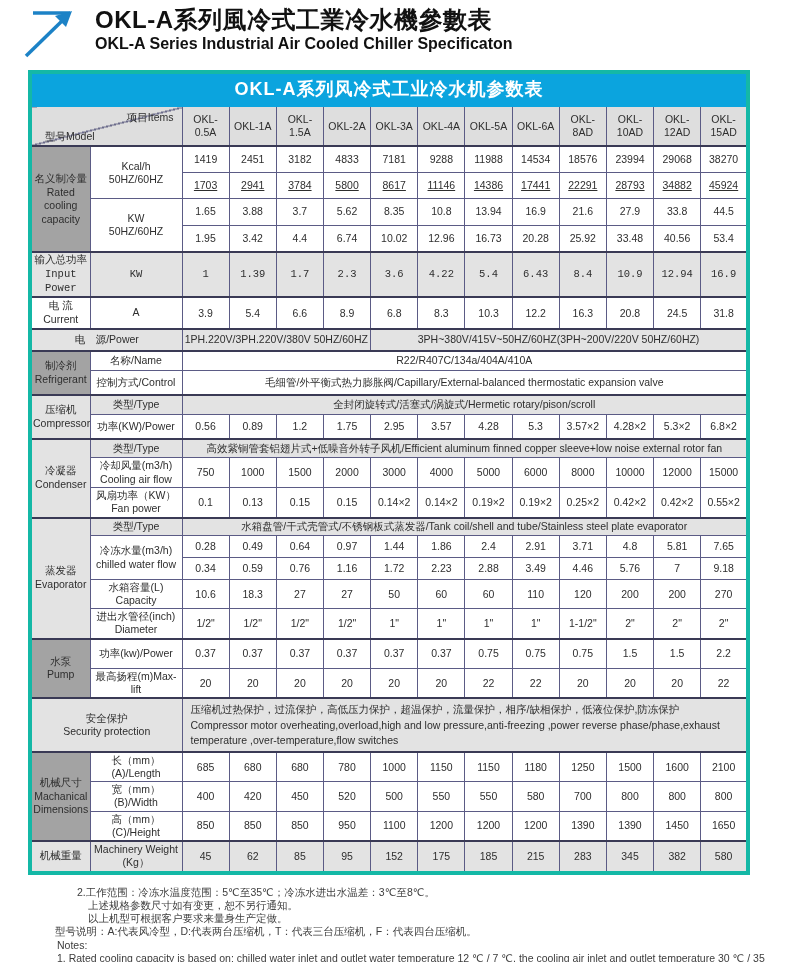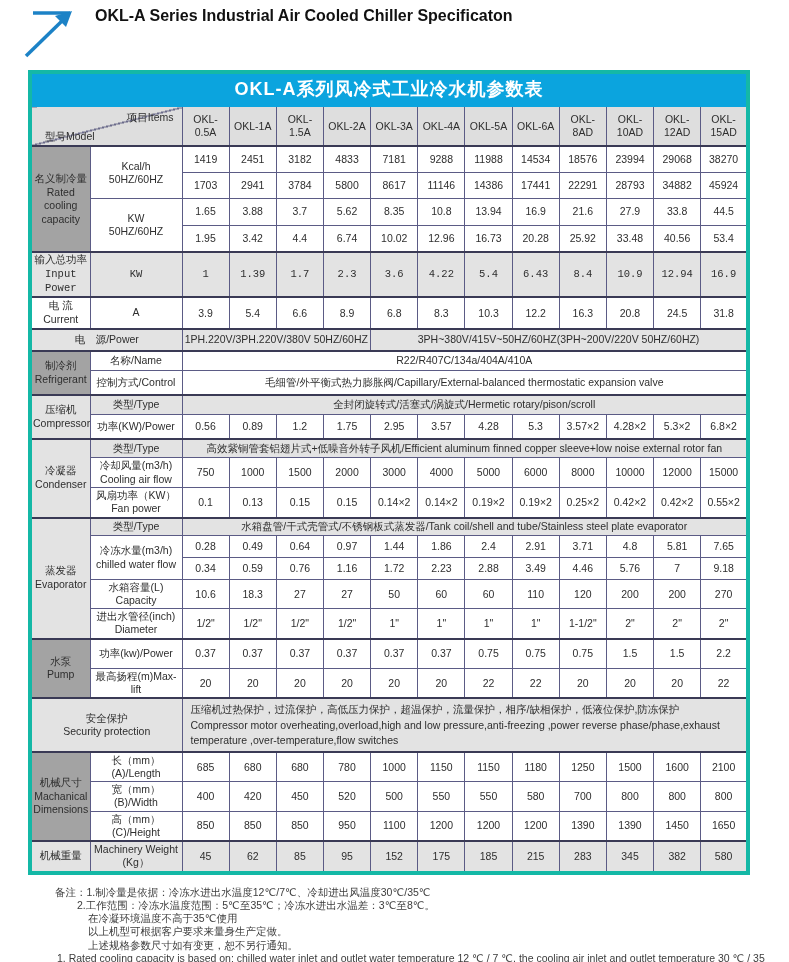--- a/index.html
+++ b/index.html
@@ -57,20 +57,21 @@
 <body>
 
 <div class="page-header">
   <div class="logo">
     <svg viewBox="0 0 72 56" width="72" height="56">
       <line x1="20" y1="9" x2="57" y2="9" stroke="#1c82c6" stroke-width="3.5"></line>
       <line x1="13" y1="52" x2="50" y2="16" stroke="#1c82c6" stroke-width="3.5"></line>
       <polygon points="59,7 42,12 53,23" fill="#1c82c6"></polygon>
     </svg>
   </div>
+  <h1 class="title-zh">OKL-A系列風冷式工業冷水機參數表</h1>
   <h2 class="title-en">OKL-A Series Industrial Air Cooled Chiller Specificaton</h2>
 </div>
 
 <div class="table-wrap">
   <table>
     <colgroup>
       <col style="width:60px">
         <col style="width:92px">
       <col>
         <col>
@@ -122,21 +123,21 @@
           <td>4833</td>
           <td>7181</td>
           <td>9288</td>
           <td>11988</td>
           <td>14534</td>
           <td>18576</td>
           <td>23994</td>
           <td>29068</td>
           <td>38270</td>
         </tr>
-        <tr style="height: 26px;">
+        <tr style="height: 26px; text-decoration: underline;">
           <td>1703</td>
           <td>2941</td>
           <td>3784</td>
           <td>5800</td>
           <td>8617</td>
           <td>11146</td>
           <td>14386</td>
           <td>17441</td>
           <td>22291</td>
           <td>28793</td>
@@ -450,19 +451,19 @@
           <td>283</td>
           <td>345</td>
           <td>382</td>
           <td>580</td>
         </tr>
       </tbody>
   </table>
 </div>
 
 <div class="notes" id="notes">
-    <div class="note-line" style="padding-left: 0px;">备注：1.制冷量是依据：冷冻水进出水温度12℃/7℃、冷却进出风温度30℃/35℃</div>
     <div class="note-line" style="padding-left: 22px;">2.工作范围：冷冻水温度范围：5℃至35℃；冷冻水进出水温差：3℃至8℃。</div>
-    <div class="note-line" style="padding-left: 33px;">在冷凝环境温度不高于35℃使用</div>
+    <div class="note-line" style="padding-left: 33px;">上述规格参数尺寸如有变更，恕不另行通知。</div>
     <div class="note-line" style="padding-left: 33px;">以上机型可根据客户要求来量身生产定做。</div>
-    <div class="note-line" style="padding-left: 33px;">上述规格参数尺寸如有变更，恕不另行通知。</div>
+    <div class="note-line" style="padding-left: 0px;">型号说明：A:代表风冷型，D:代表两台压缩机，T：代表三台压缩机，F：代表四台压缩机。</div>
+    <div class="note-line" style="padding-left: 2px;">Notes:</div>
     <div class="note-line" style="padding-left: 2px;">1. Rated cooling capacity is based on: chilled water inlet and outlet water temperature 12 ℃ / 7 ℃, the cooling air inlet and outlet temperature 30 ℃ / 35 ℃</div>
   </div>
 
 </body></html>

